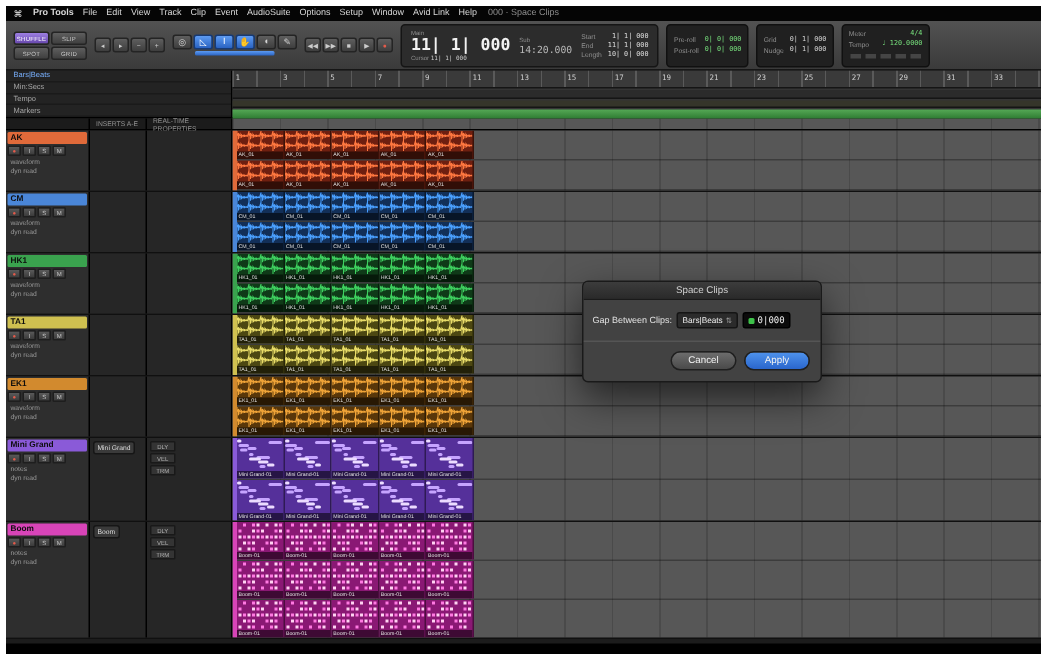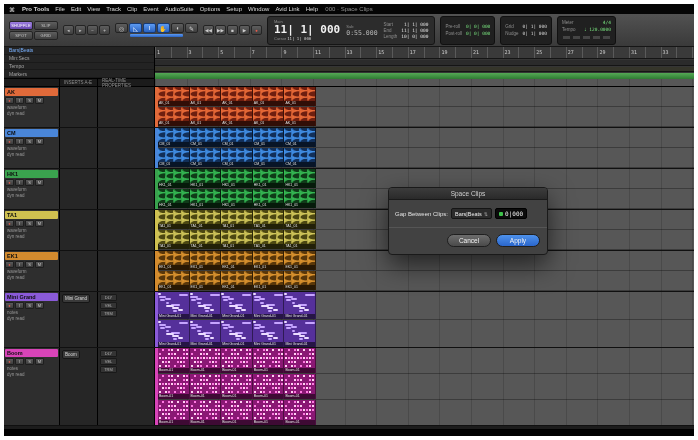--- a/index.html
+++ b/index.html
@@ -184,21 +184,21 @@
       <div class="cstack">
         <span class="clab">Main</span>
         <span class="cmainv">11| 1| 000</span>
         <span class="ccur">
           <span>Cursor</span>
           <b>11| 1| 000</b>
         </span>
       </div>
       <div class="cstack">
         <span class="clab">Sub</span>
-        <span class="csubv">0:55.000</span>
+        <span class="csubv">14:20.000</span>
       </div>
       <div class="selfields" id="selfields">
           <div class="frow">
             <div class="lab">Start</div>
             <div class="val">1| 1| 000</div>
           </div>
           <div class="frow">
             <div class="lab">End</div>
             <div class="val">11| 1| 000</div>
           </div>

